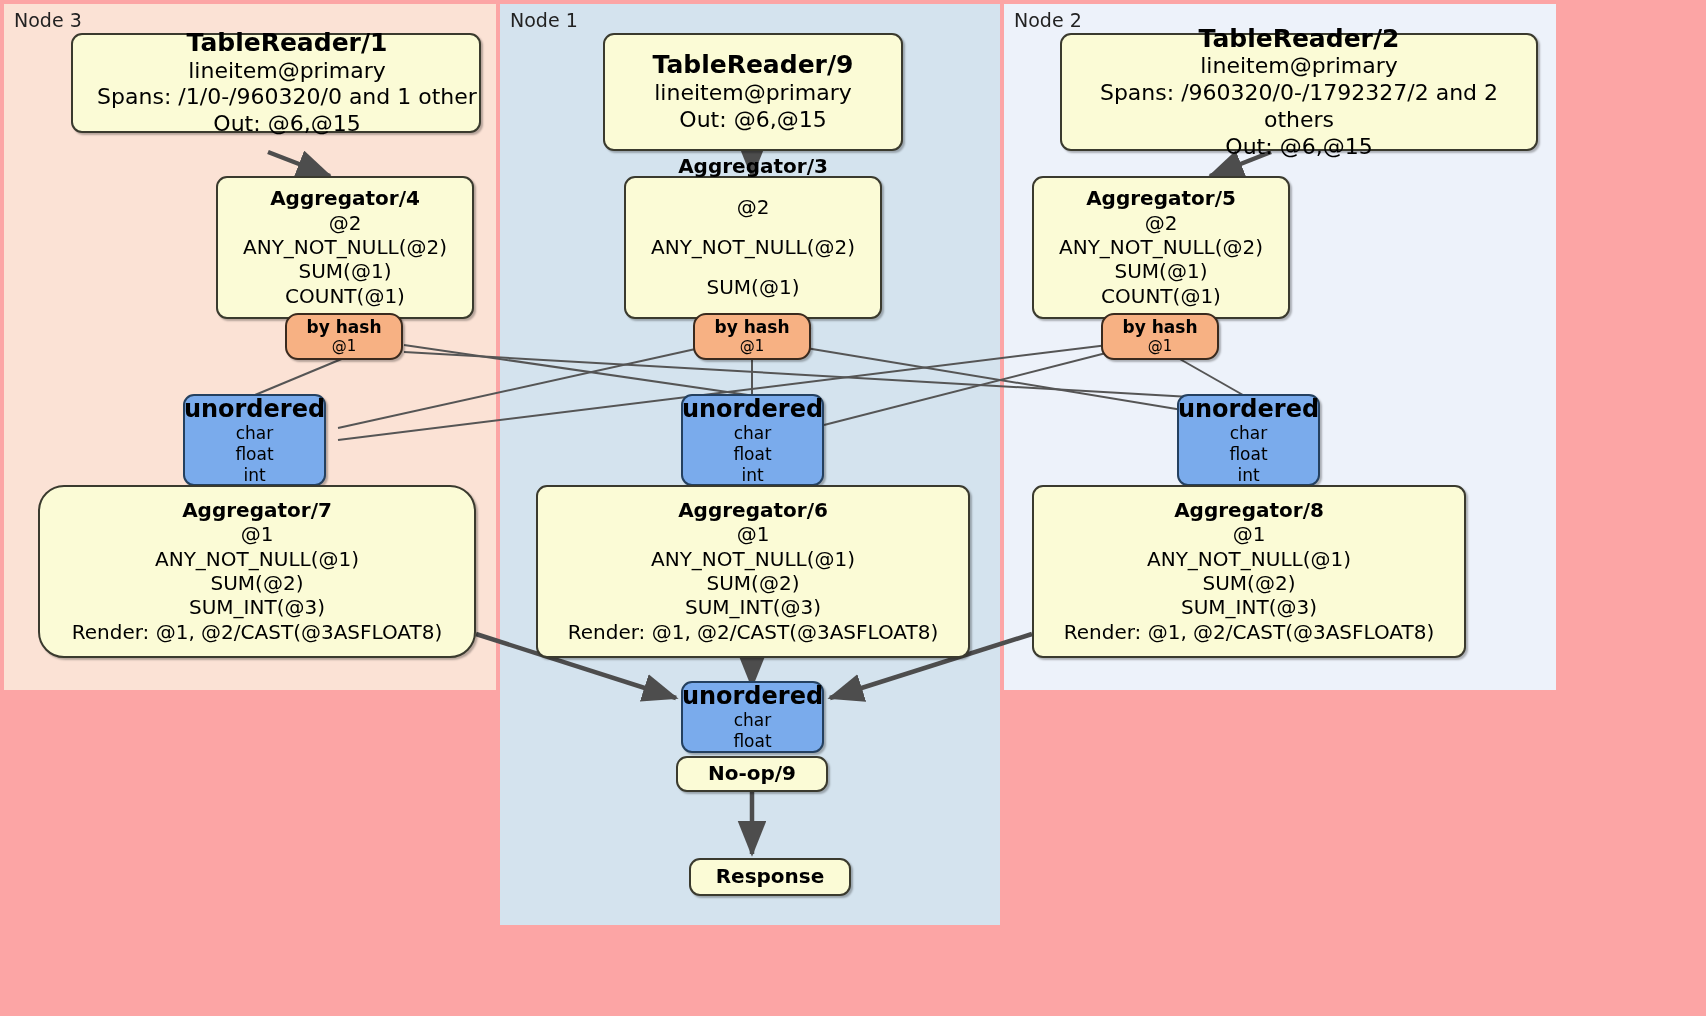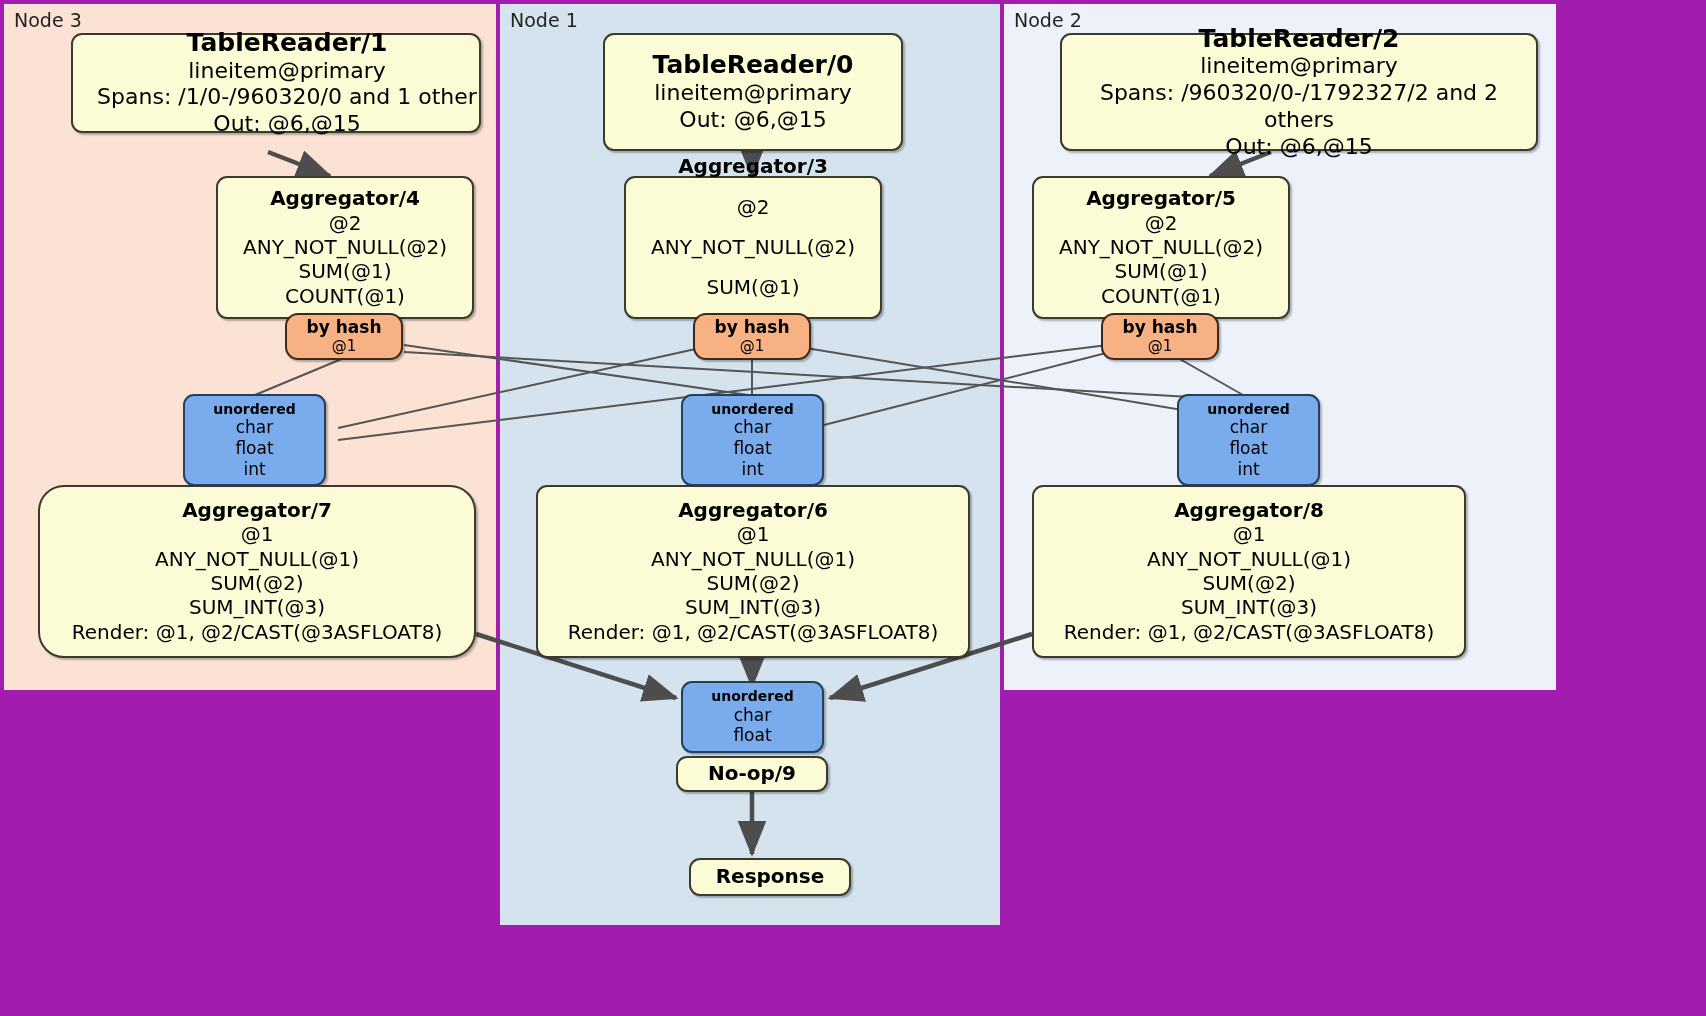--- a/index.html
+++ b/index.html
@@ -1,17 +1,17 @@
 <!DOCTYPE html>
 <html><head>
 <meta charset="utf-8">
 <style>
   html,body{margin:0;padding:0;background:#ffffff;}
   body{font-family:"DejaVu Sans","Liberation Sans",sans-serif;}
-  #stage{position:relative;width:1706px;height:1016px;overflow:hidden;background:#a21caf;}
+  #stage{position:relative;width:1706px;height:1016px;overflow:hidden;background:#fca5a5;}
 
   .node-panel{position:absolute;box-sizing:border-box;}
   .node-label{position:absolute;left:10px;top:6px;font-size:19px;color:#222;line-height:1.1;}
 
   .box{position:absolute;box-sizing:border-box;display:flex;flex-direction:column;
        align-items:center;justify-content:center;text-align:center;}
 
   .yellow{background:#fbfbd6;border:2.2px solid #3a3a2e;border-radius:11px;
           box-shadow:2px 2px 2px rgba(0,0,0,.28);}
   .orange{background:#f7b183;border:2.2px solid #3a2a1e;border-radius:13px;
@@ -21,21 +21,21 @@
 
   .t-title{font-weight:bold;color:#000;line-height:1.18;}
   .t-sub{color:#000;line-height:1.22;}
 
   .big .t-title{font-size:25px;}
   .big .t-sub{font-size:22px;}
   .mid .t-title{font-size:20px;}
   .mid .t-sub{font-size:20px;}
   .sm .t-title{font-size:17px;}
   .sm .t-sub{font-size:15px;}
-  .blue .t-title{font-size:14px;}
+  .blue .t-title{font-size:24px;}
   .blue .t-sub{font-size:17px;}
 
   svg.wires{position:absolute;left:0;top:0;width:1706px;height:1016px;overflow:visible;pointer-events:none;}
 </style>
 </head>
 <body>
 
 <div id="stage">
 
   <div class="node-panel" style="left:4px;top:4px;width:492px;height:686px;background:#fbe2d5;">
@@ -84,21 +84,21 @@
   </svg>
 
   <div class="box yellow big" style="left:71px;top:33px;width:410px;height:100px;padding-left:22px;">
     <div class="t-title">TableReader/1</div>
     <div class="t-sub">lineitem@primary</div>
     <div class="t-sub">Spans: /1/0-/960320/0 and 1 other</div>
     <div class="t-sub">Out: @6,@15</div>
   </div>
 
   <div class="box yellow big" style="left:603px;top:33px;width:300px;height:118px;">
-    <div class="t-title">TableReader/0</div>
+    <div class="t-title">TableReader/9</div>
     <div class="t-sub">lineitem@primary</div>
     <div class="t-sub">Out: @6,@15</div>
   </div>
 
   <div class="box yellow big" style="left:1060px;top:33px;width:478px;height:118px;">
     <div class="t-title">TableReader/2</div>
     <div class="t-sub">lineitem@primary</div>
     <div class="t-sub">Spans: /960320/0-/1792327/2 and 2 others</div>
     <div class="t-sub">Out: @6,@15</div>
   </div>

